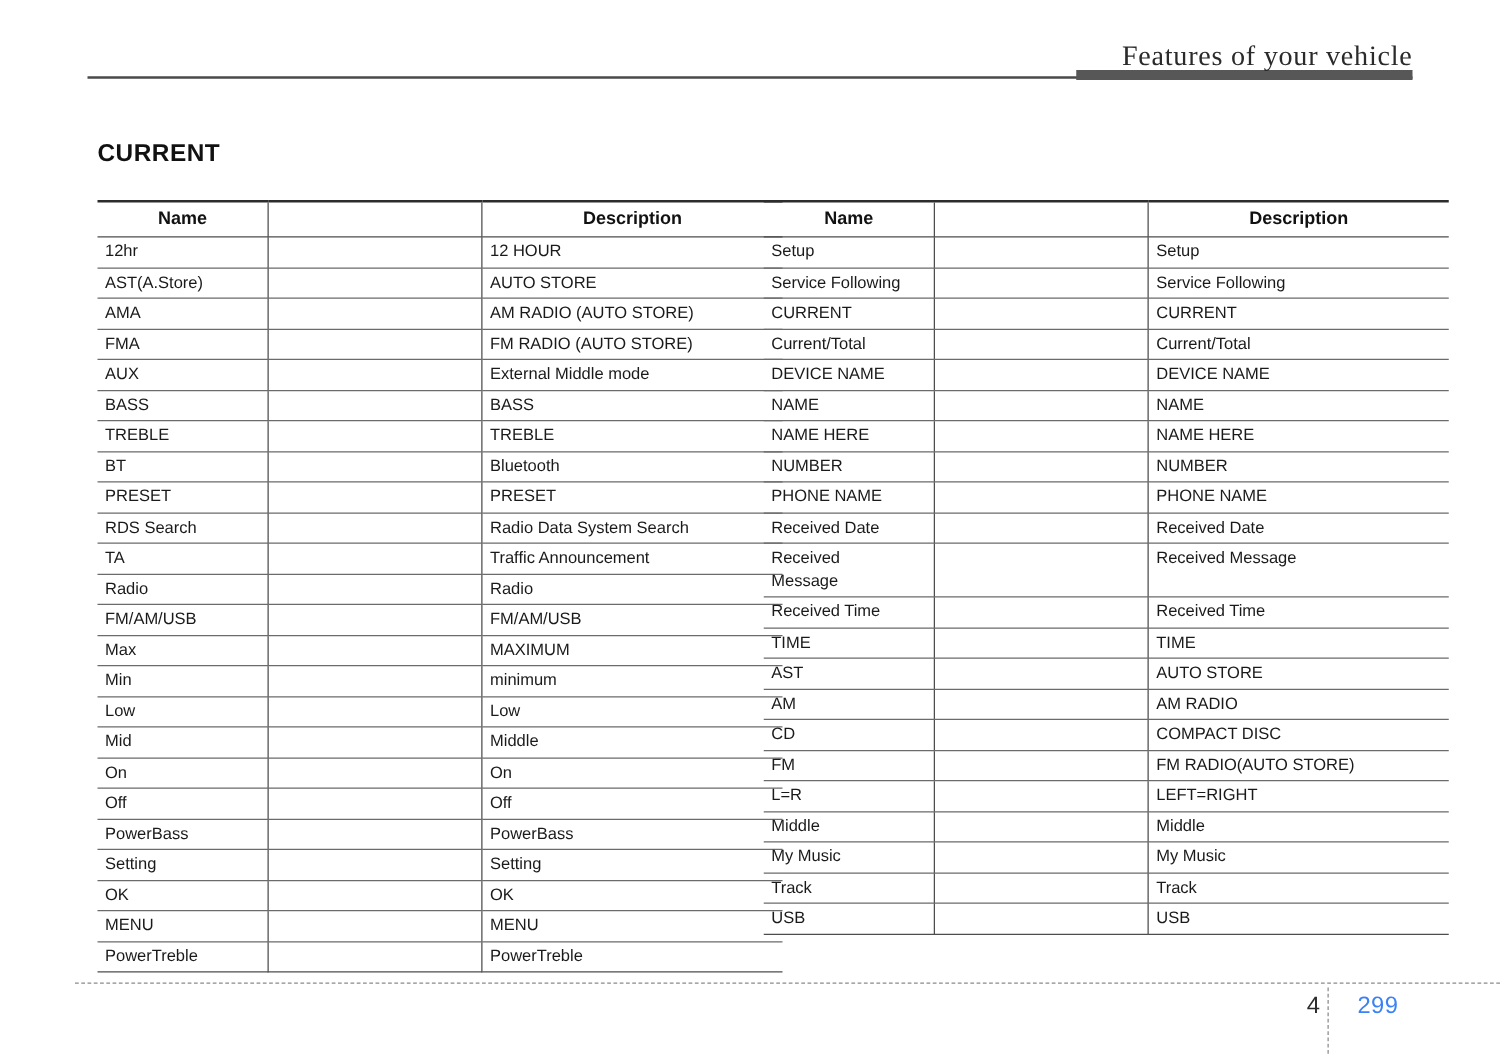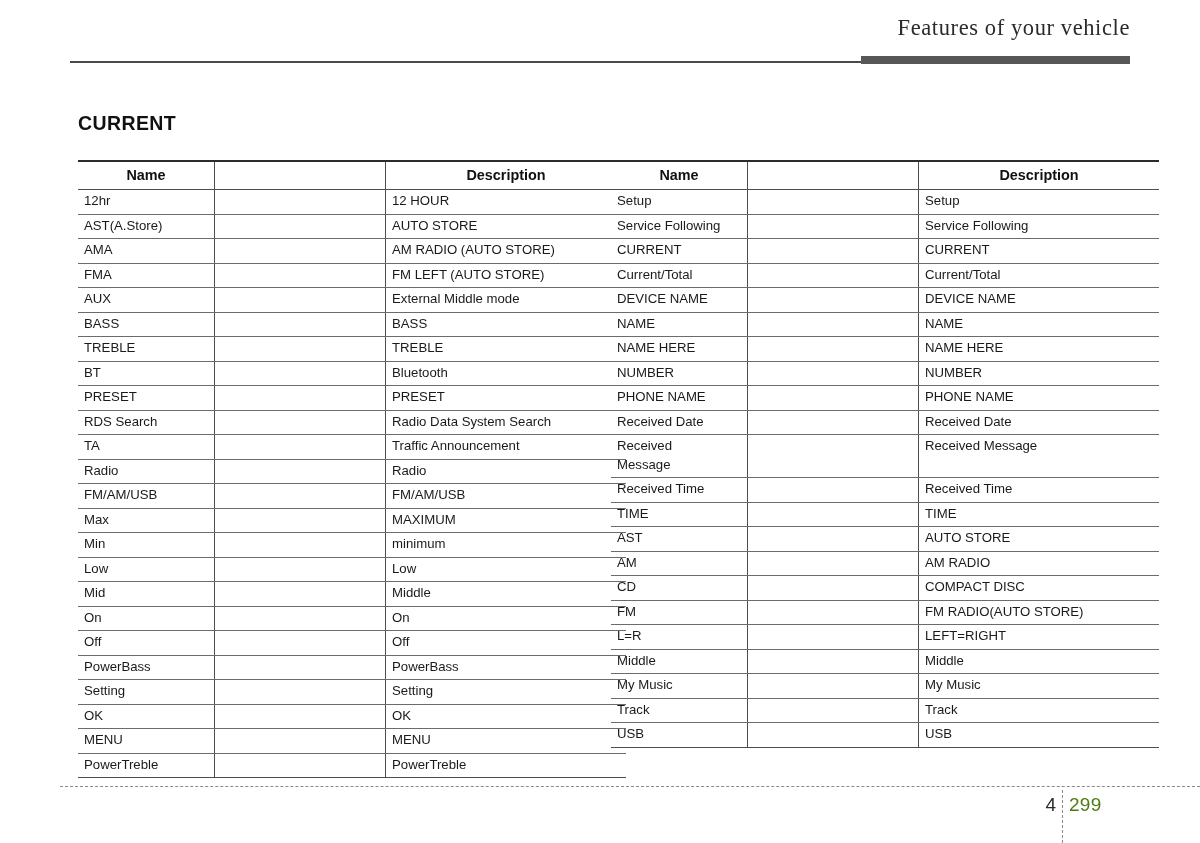--- a/index.html
+++ b/index.html
@@ -21,21 +21,21 @@
   .page-header {
     position: absolute;
     left: 0;
     top: 0;
     width: 1200px;
     height: 70px;
   }
   .header-title {
     position: absolute;
     right: 70px;
-    top: 15px;
+    top: 32px;
     font-family: "Liberation Serif", serif;
     font-size: 22.5px;
     letter-spacing: 0.6px;
     color: #2b2b2b;
     white-space: nowrap;
     text-align: right;
   }
   .header-rule-thin {
     position: absolute;
     left: 70px;
@@ -145,24 +145,24 @@
     position: absolute;
     left: 0;
     top: 4px;
     width: 38px;
     text-align: right;
     font-size: 19px;
     color: #2b2b2b;
   }
   .footer-pagenum {
     position: absolute;
-    left: 51px;
+    left: 68px;
     top: 4px;
     font-size: 19px;
-    color: #4d7c0f;
+    color: #3b82f6;
     letter-spacing: 0.3px;
   }
 </style>
 </head>
 <body>
 
 <div class="page-header">
   <div class="header-rule-thin"></div>
   <div class="header-rule-thick"></div>
   <div class="header-title">Features of your vehicle</div>
@@ -192,21 +192,21 @@
           <td class="col-desc cell-desc">AUTO STORE</td>
         </tr>
         <tr>
           <td class="col-name cell-name">AMA</td>
           <td class="col-mid cell-mid"></td>
           <td class="col-desc cell-desc">AM RADIO (AUTO STORE)</td>
         </tr>
         <tr>
           <td class="col-name cell-name">FMA</td>
           <td class="col-mid cell-mid"></td>
-          <td class="col-desc cell-desc">FM LEFT (AUTO STORE)</td>
+          <td class="col-desc cell-desc">FM RADIO (AUTO STORE)</td>
         </tr>
         <tr>
           <td class="col-name cell-name">AUX</td>
           <td class="col-mid cell-mid"></td>
           <td class="col-desc cell-desc">External Middle mode</td>
         </tr>
         <tr>
           <td class="col-name cell-name">BASS</td>
           <td class="col-mid cell-mid"></td>
           <td class="col-desc cell-desc">BASS</td>

